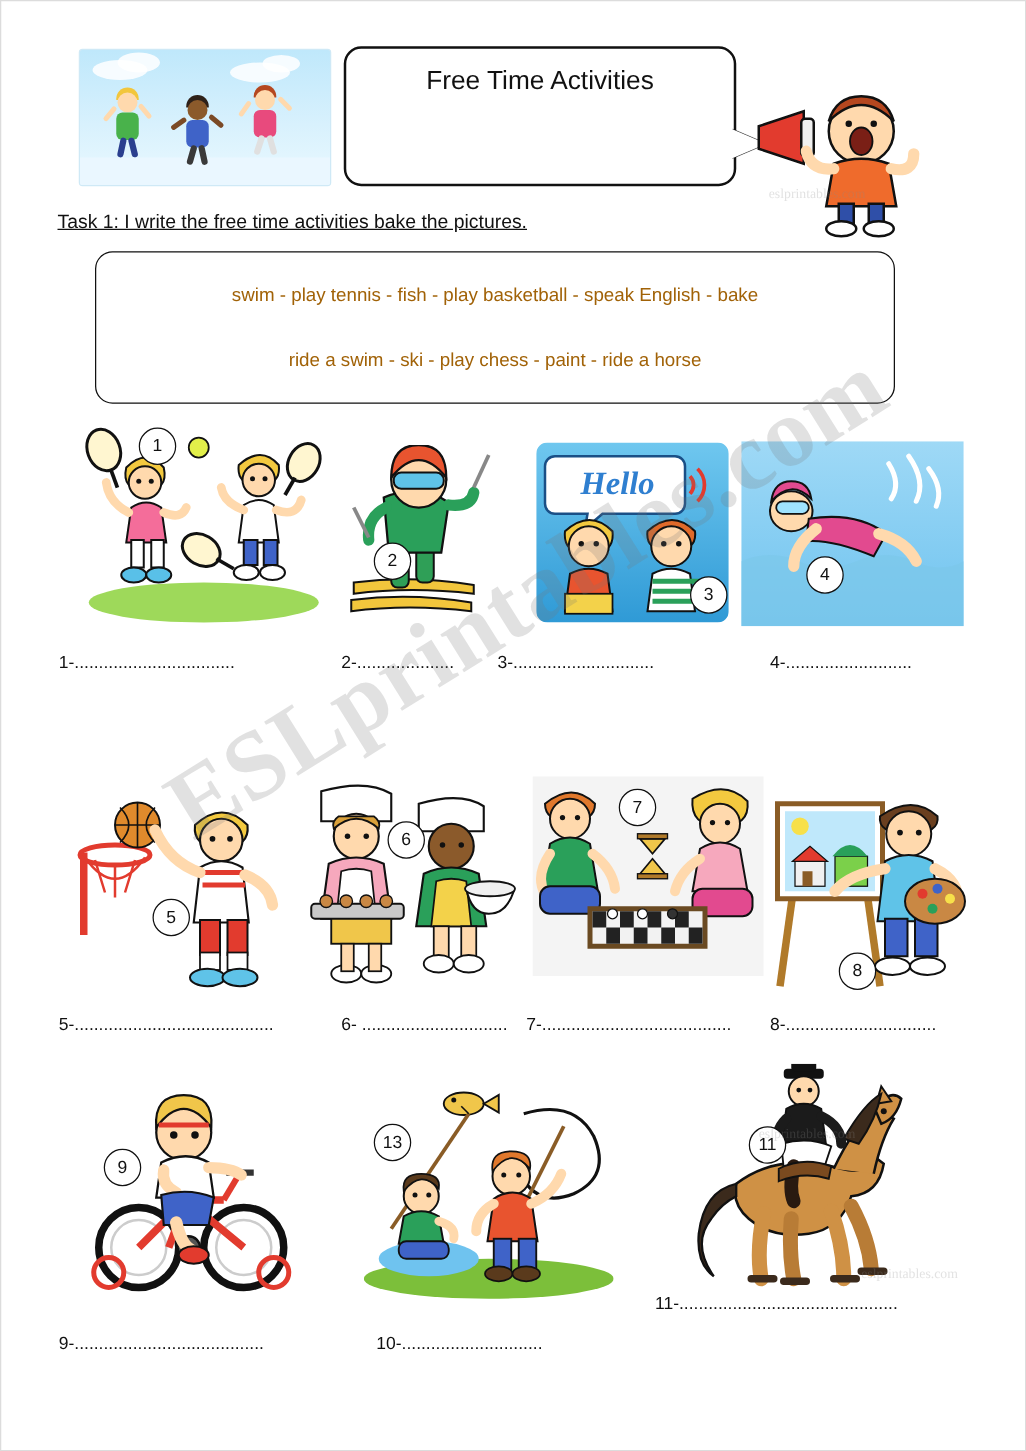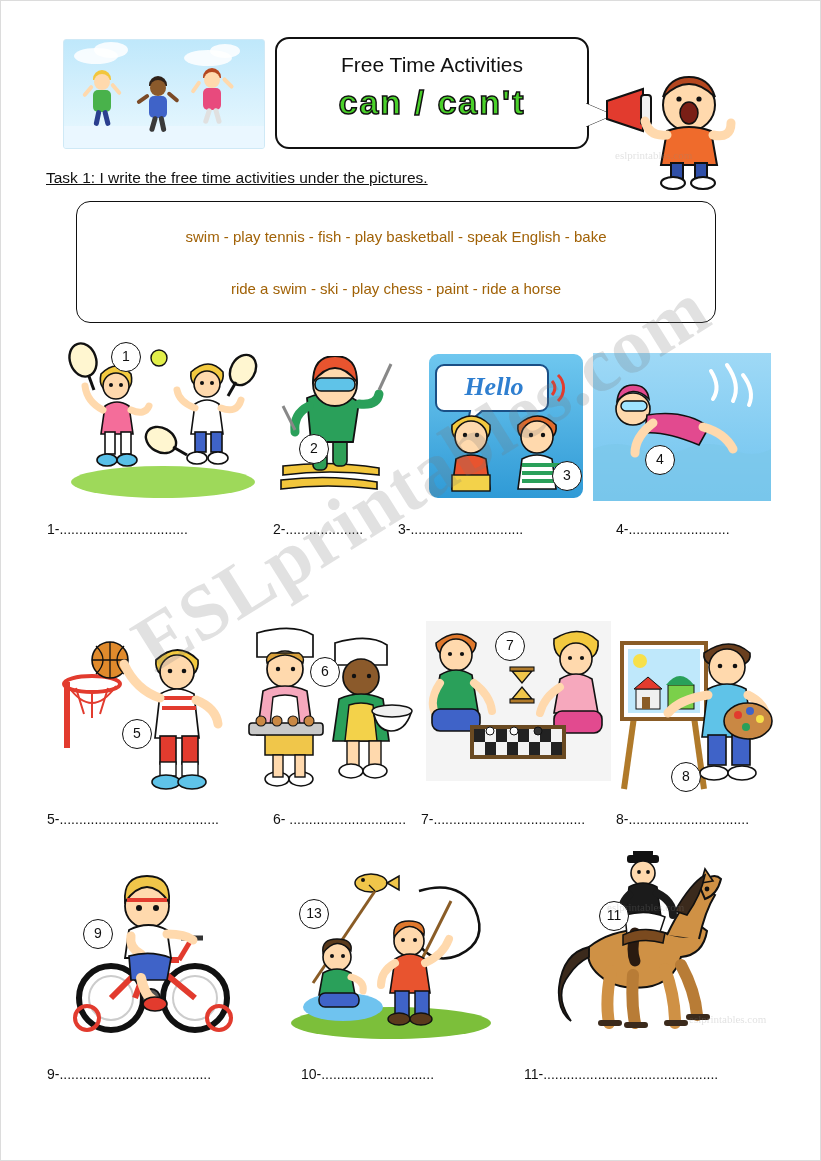--- a/index.html
+++ b/index.html
@@ -225,21 +225,20 @@
         <div class="hair" style="left:3px; top:2px; background:#b5471f;"></div>
         <div class="head" style="left:4px; top:6px;"></div>
         <div class="body" style="left:3px; top:22px; background:#e84a7d;"></div>
         <div class="leg" style="left:5px; top:42px; background:#e0e0e0; transform:rotate(18deg);"></div>
         <div class="leg" style="left:15px; top:42px; background:#e0e0e0; transform:rotate(-16deg);"></div>
       </div>
     </div>
 
     <div class="bubble">
       <div class="bubble-title">Free Time Activities</div>
-      <div class="bubble-sub">can / can't</div>
     </div>
 
     <div class="megaphone-kid">
       <svg viewBox="0 0 150 130" width="150" height="130">
 
         <path d="M4 40 L40 28 L40 70 L4 58 Z" fill="#e23b2e" stroke="#111" stroke-width="2"></path>
         <rect x="38" y="34" width="10" height="30" rx="3" fill="#f0f0f0" stroke="#111" stroke-width="2"></rect>
 
         <circle cx="86" cy="44" r="26" fill="#ffd9ad" stroke="#111" stroke-width="2"></circle>
         <path d="M60 36 q26 -26 52 0 q-6 -20 -26 -20 q-20 0 -26 20Z" fill="#b5471f" stroke="#111" stroke-width="2"></path>
@@ -253,21 +252,21 @@
         <path d="M110 74 q18 4 18 -12" fill="none" stroke="#ffd9ad" stroke-width="9" stroke-linecap="round"></path>
 
         <rect x="68" y="102" width="12" height="18" fill="#2f4fa8" stroke="#111" stroke-width="2"></rect>
         <rect x="92" y="102" width="12" height="18" fill="#2f4fa8" stroke="#111" stroke-width="2"></rect>
         <ellipse cx="70" cy="122" rx="12" ry="6" fill="#fff" stroke="#111" stroke-width="2"></ellipse>
         <ellipse cx="100" cy="122" rx="12" ry="6" fill="#fff" stroke="#111" stroke-width="2"></ellipse>
       </svg>
     </div>
   </div>
 
-  <div class="task-line">Task 1: I write the free time activities under the pictures.</div>
+  <div class="task-line">Task 1: I write the free time activities bake the pictures.</div>
 
   <div class="wordbox">
     <div class="wordrow r1">swim  -  play tennis  -  fish  -  play basketball  -  speak English  -  bake</div>
     <div class="wordrow r2">ride a swim  -  ski  -  play chess  -  paint  -  ride a horse</div>
   </div>
 
   <div class="pic" style="left:62px; top:335px; width:205px; height:165px;">
     <svg viewBox="0 0 205 165" width="205" height="165">
       <ellipse cx="100" cy="146" rx="92" ry="16" fill="#9ed95a"></ellipse>
 
@@ -678,20 +677,20 @@
         <path d="M94 82 q-4 18 0 28" fill="none" stroke="#2a1a10" stroke-width="11" stroke-linecap="round"></path>
       </g>
 
       <path d="M82 84 q20 -10 42 -2 l-2 10 q-20 -6 -40 2Z" fill="#7a4a1f" stroke="#111" stroke-width="1.5"></path>
     </svg>
     <div class="num-badge" style="left:58px; top:50px;">11</div>
   </div>
 
   <div class="answer-line" style="left:46px; top:1065px;">9-.......................................</div>
   <div class="answer-line" style="left:300px; top:1065px;text-align:right;">10-.............................</div>
-  <div class="answer-line" style="left:523px; top:1065px;">11-.............................................</div>
+  <div class="answer-line" style="left:523px; top:1033px;">11-.............................................</div>
 
   <div class="watermark">ESLprintables.com</div>
   <div class="watermark-small" style="left:614px; top:148px;">eslprintables.com</div>
   <div class="watermark-small" style="left:606px; top:900px;">eslprintables.com</div>
   <div class="watermark-small" style="left:688px; top:1012px;">eslprintables.com</div>
 
 </div>
 
 </body></html>

